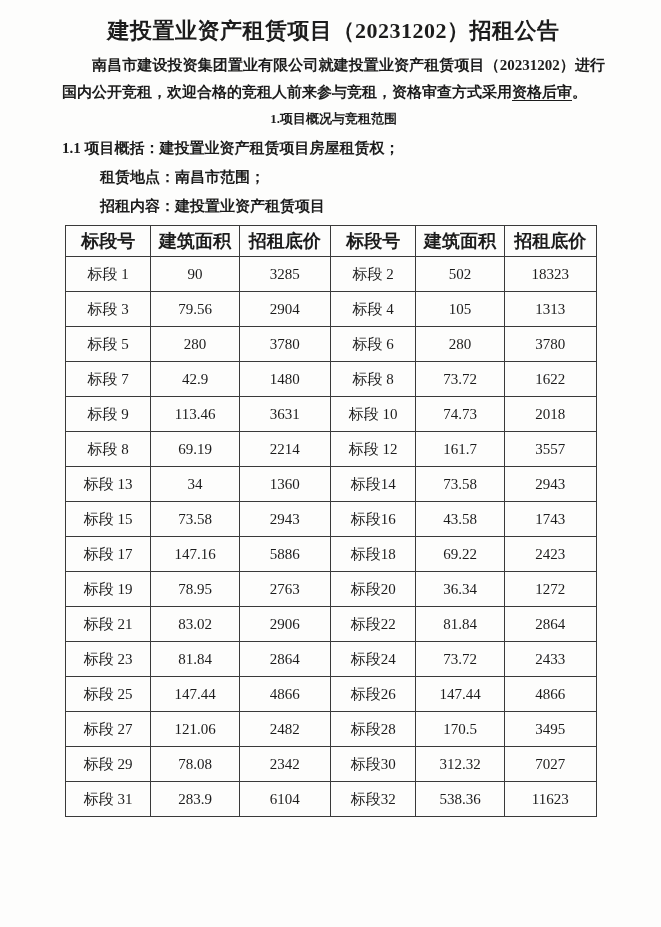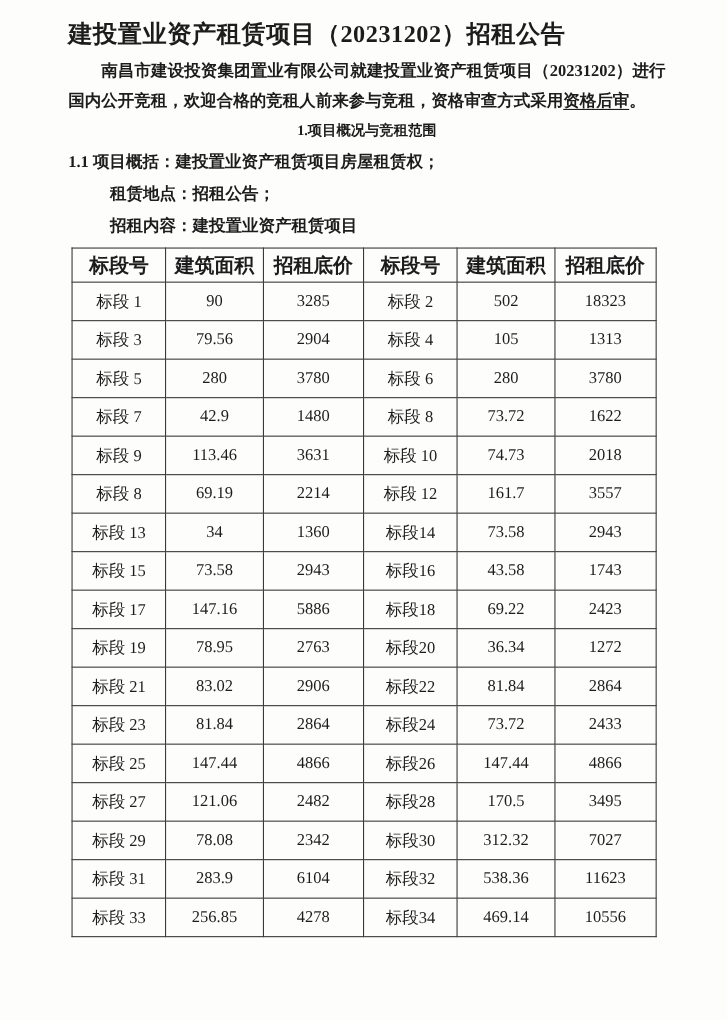--- a/index.html
+++ b/index.html
@@ -13,21 +13,21 @@
   .page {
     position: relative;
     width: 661px; height: 927px;
     background: #fdfdfc;
     box-sizing: border-box;
     padding: 16px 56px 0 62px;
   }
   .doc-title {
     font-size: 22px;
     font-weight: 700;
-    text-align: left;
+    text-align: center;
     line-height: 30px;
     margin: 0;
     letter-spacing: 0.5px;
   }
   .intro-para {
     margin: 6px 0 0 0;
     font-size: 15px;
     font-weight: 700;
     line-height: 27px;
     text-align: justify;
@@ -81,21 +81,21 @@
 <div class="page">
 
   <h1 class="doc-title">建投置业资产租赁项目（20231202）招租公告</h1>
 
   <p class="intro-para"><span>南昌市建设投资集团置业有限公司就建投置业资产租赁项目（20231202）进行国内公开竞租，欢迎合格的竞租人前来参与竞租，资格审查方式采用</span><span class="underlined">资格后审</span><span>。</span></p>
 
   <p class="section-heading">1.项目概况与竞租范围</p>
 
   <p class="doc-line">1.1 项目概括：建投置业资产租赁项目房屋租赁权；</p>
 
-  <p class="doc-line indented">租赁地点：招租公告；</p>
+  <p class="doc-line indented">租赁地点：南昌市范围；</p>
 
   <p class="doc-line indented">招租内容：建投置业资产租赁项目</p>
 
   <table class="bid-table">
     <colgroup>
       <col style="width:16.1%">
       <col style="width:16.6%">
       <col style="width:17.2%">
       <col style="width:16.1%">
       <col style="width:16.6%">
@@ -233,24 +233,16 @@
           <td>7027</td>
         </tr>
         <tr>
           <td>标段 31</td>
           <td>283.9</td>
           <td>6104</td>
           <td>标段32</td>
           <td>538.36</td>
           <td>11623</td>
         </tr>
-        <tr>
-          <td>标段 33</td>
-          <td>256.85</td>
-          <td>4278</td>
-          <td>标段34</td>
-          <td>469.14</td>
-          <td>10556</td>
-        </tr>
       </tbody>
   </table>
 
 </div>
 
 </body></html>

